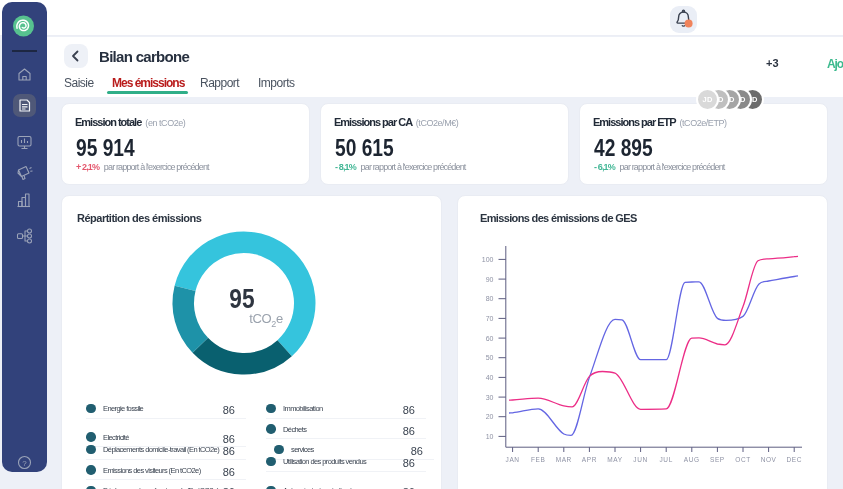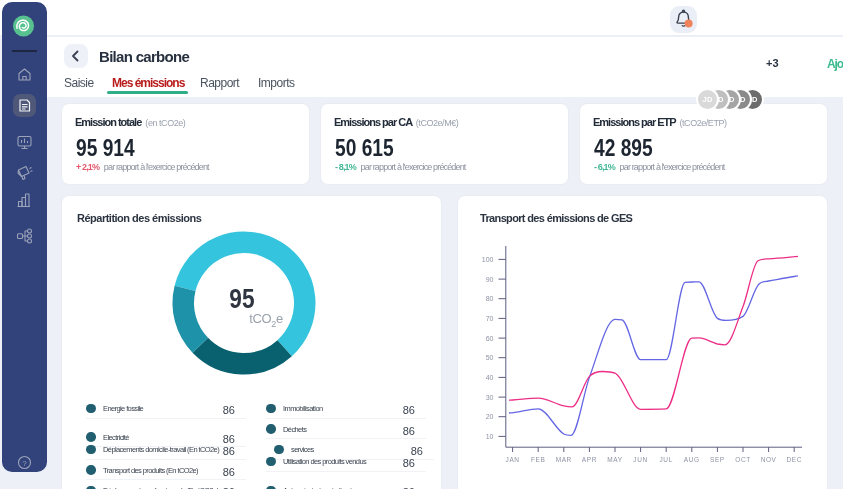--- a/index.html
+++ b/index.html
@@ -147,21 +147,21 @@
       <div class="legsep"></div>
     </div>
     <div class="legrow" style="left:212px; top:243px; width:160px;">
       <div class="legdot"></div>
       <div class="leglabel">services</div>
       <div class="legval">86</div>
       <div class="legsep"></div>
     </div>
     <div class="legrow" style="left:24px; top:263.5px; width:160px;">
       <div class="legdot"></div>
-      <div class="leglabel">Transport des produits (En tCO2e)</div>
+      <div class="leglabel">Emissions des visiteurs (En tCO2e)</div>
       <div class="legval">86</div>
       <div class="legsep"></div>
     </div>
     <div class="legrow" style="left:204px; top:255px; width:160px;">
       <div class="legdot"></div>
       <div class="leglabel">Utilisation des produits vendus</div>
       <div class="legval">86</div>
       <div class="legsep"></div>
     </div>
     <div class="legrow" style="left:24px; top:284px; width:160px;">
@@ -170,21 +170,21 @@
       <div class="legval">86</div>
     </div>
     <div class="legrow" style="left:204px; top:284px; width:160px;">
       <div class="legdot"></div>
       <div class="leglabel">Autres émissions indirectes</div>
       <div class="legval">86</div>
     </div>
   </div>
 
 <div class="card" id="chartcard">
-  <div class="cardtitle" style="left:22px; letter-spacing:-0.65px;">Transport des émissions de GES</div>
+  <div class="cardtitle" style="left:22px; letter-spacing:-0.65px;">Emissions des émissions de GES</div>
   <svg class="abs" style="left:0;top:0;" width="371" height="294" viewBox="0 0 371 294">
     <g stroke="#5d5d80" stroke-width="1">
       <line x1="47.8" y1="50" x2="47.8" y2="251.2"></line>
       <line x1="47.8" y1="251.2" x2="344" y2="251.2"></line>
     </g>
     <g stroke="#5d5d80" stroke-width="1" id="yticks">
         <line x1="40.5" y1="240.4" x2="47.8" y2="240.4"></line>
         <line x1="40.5" y1="220.7" x2="47.8" y2="220.7"></line>
         <line x1="40.5" y1="201.1" x2="47.8" y2="201.1"></line>
         <line x1="40.5" y1="181.4" x2="47.8" y2="181.4"></line>

